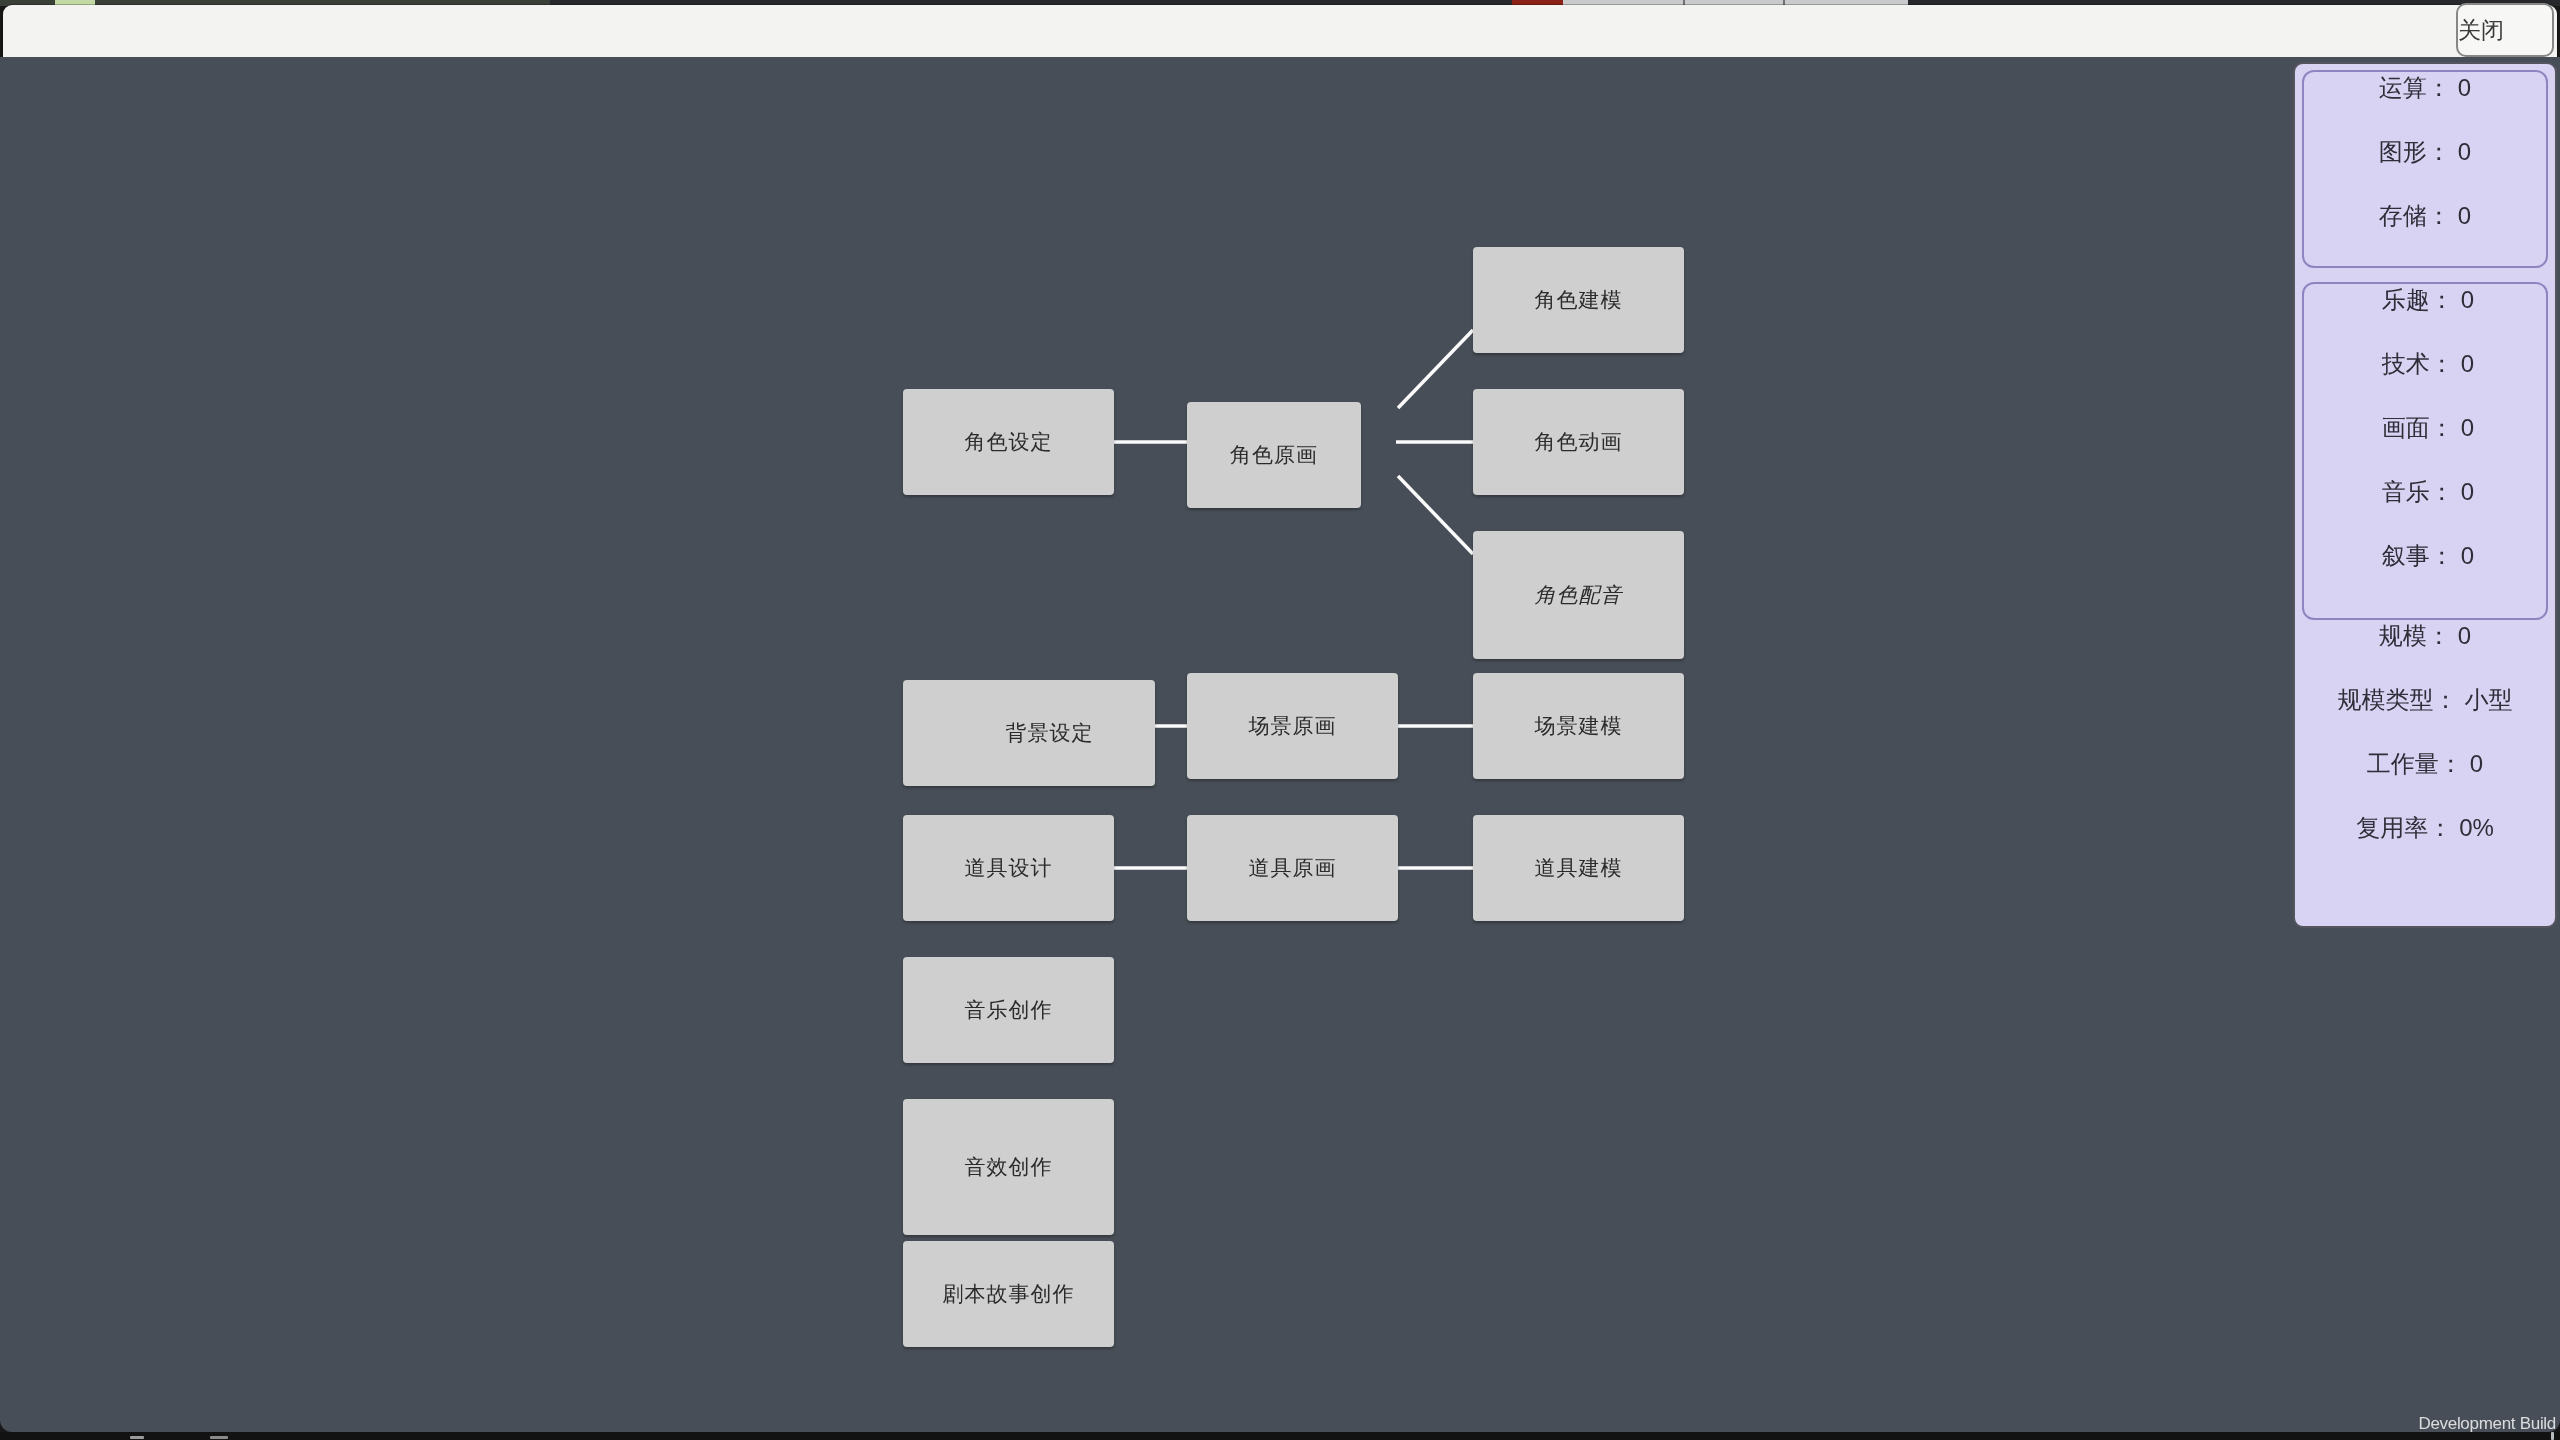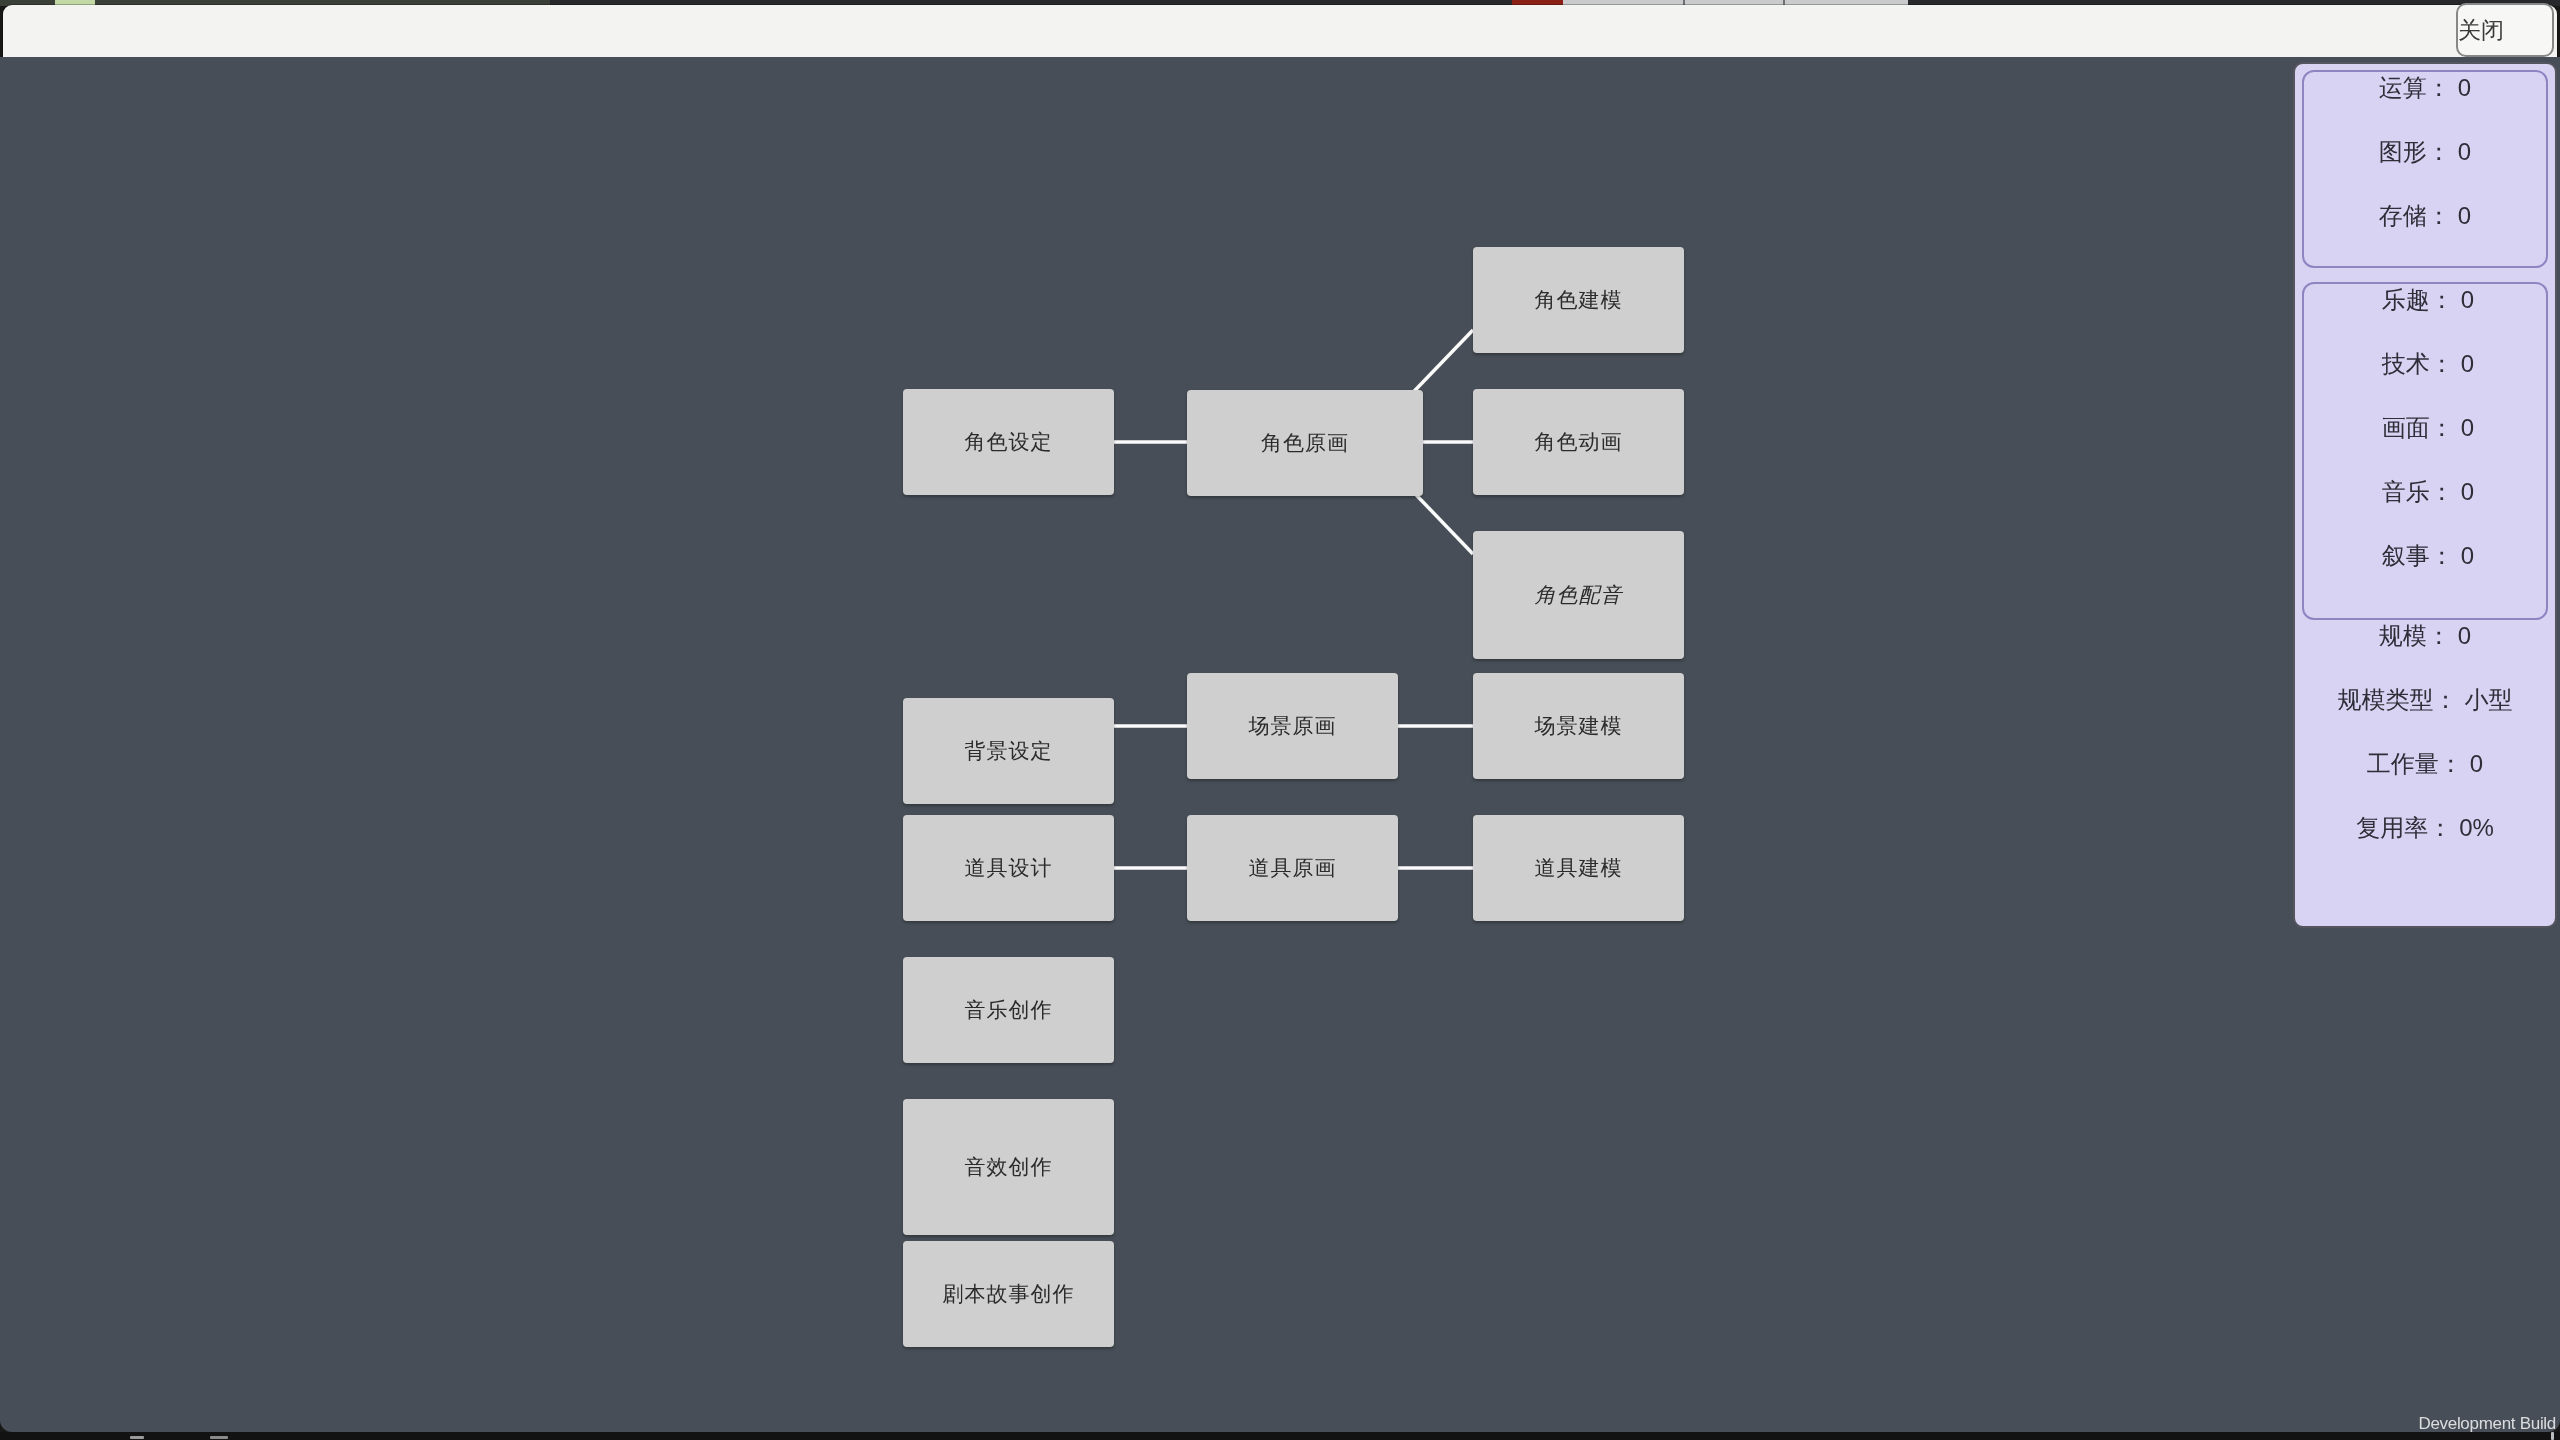--- a/index.html
+++ b/index.html
@@ -123,25 +123,25 @@
     <line x1="1396" y1="442" x2="1475" y2="442" stroke="var(--edge)" stroke-width="3.5"></line>
     <line x1="1398" y1="476" x2="1473" y2="554" stroke="var(--edge)" stroke-width="3.5"></line>
     <line x1="1112" y1="726" x2="1189" y2="726" stroke="var(--edge)" stroke-width="3.5"></line>
     <line x1="1396" y1="726" x2="1475" y2="726" stroke="var(--edge)" stroke-width="3.5"></line>
     <line x1="1112" y1="868" x2="1189" y2="868" stroke="var(--edge)" stroke-width="3.5"></line>
     <line x1="1396" y1="868" x2="1475" y2="868" stroke="var(--edge)" stroke-width="3.5"></line>
   </svg>
 
 <div id="nodes">
     <div class="node" style="left: 903px; top: 389px; width: 211px; height: 106px;">角色设定</div>
-    <div class="node" style="left: 1187px; top: 390px; width: 236px; height: 106px;">角色原画</div>
+    <div class="node" style="left: 1187px; top: 402px; width: 174px; height: 106px;">角色原画</div>
     <div class="node" style="left: 1473px; top: 247px; width: 211px; height: 106px;">角色建模</div>
     <div class="node" style="left: 1473px; top: 389px; width: 211px; height: 106px;">角色动画</div>
     <div class="node" style="left: 1473px; top: 531px; width: 211px; height: 128px; font-style: italic;">角色配音</div>
-    <div class="node" style="left: 903px; top: 698px; width: 211px; height: 106px;">背景设定</div>
+    <div class="node" style="left: 903px; top: 680px; width: 211px; height: 106px; padding-left: 41px;">背景设定</div>
     <div class="node" style="left: 1187px; top: 673px; width: 211px; height: 106px;">场景原画</div>
     <div class="node" style="left: 1473px; top: 673px; width: 211px; height: 106px;">场景建模</div>
     <div class="node" style="left: 903px; top: 815px; width: 211px; height: 106px;">道具设计</div>
     <div class="node" style="left: 1187px; top: 815px; width: 211px; height: 106px;">道具原画</div>
     <div class="node" style="left: 1473px; top: 815px; width: 211px; height: 106px;">道具建模</div>
     <div class="node" style="left: 903px; top: 957px; width: 211px; height: 106px;">音乐创作</div>
     <div class="node" style="left: 903px; top: 1099px; width: 211px; height: 136px;">音效创作</div>
     <div class="node" style="left: 903px; top: 1241px; width: 211px; height: 106px;">剧本故事创作</div>
   </div>
 

